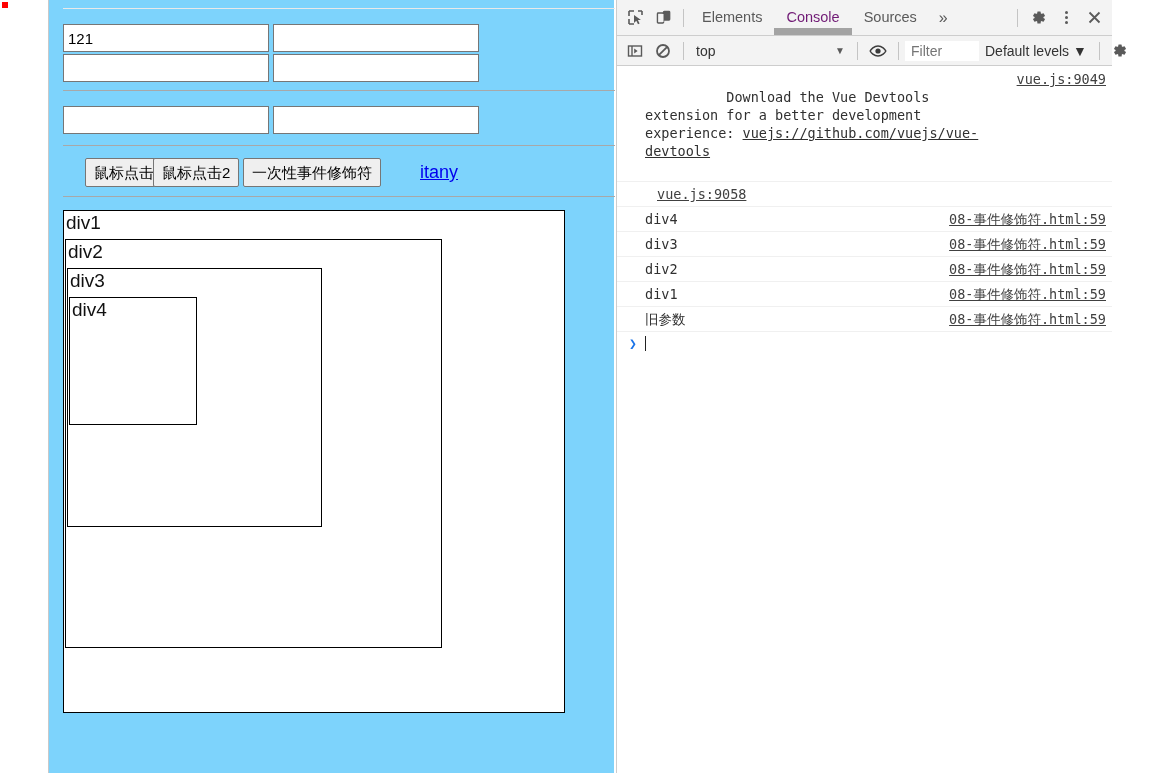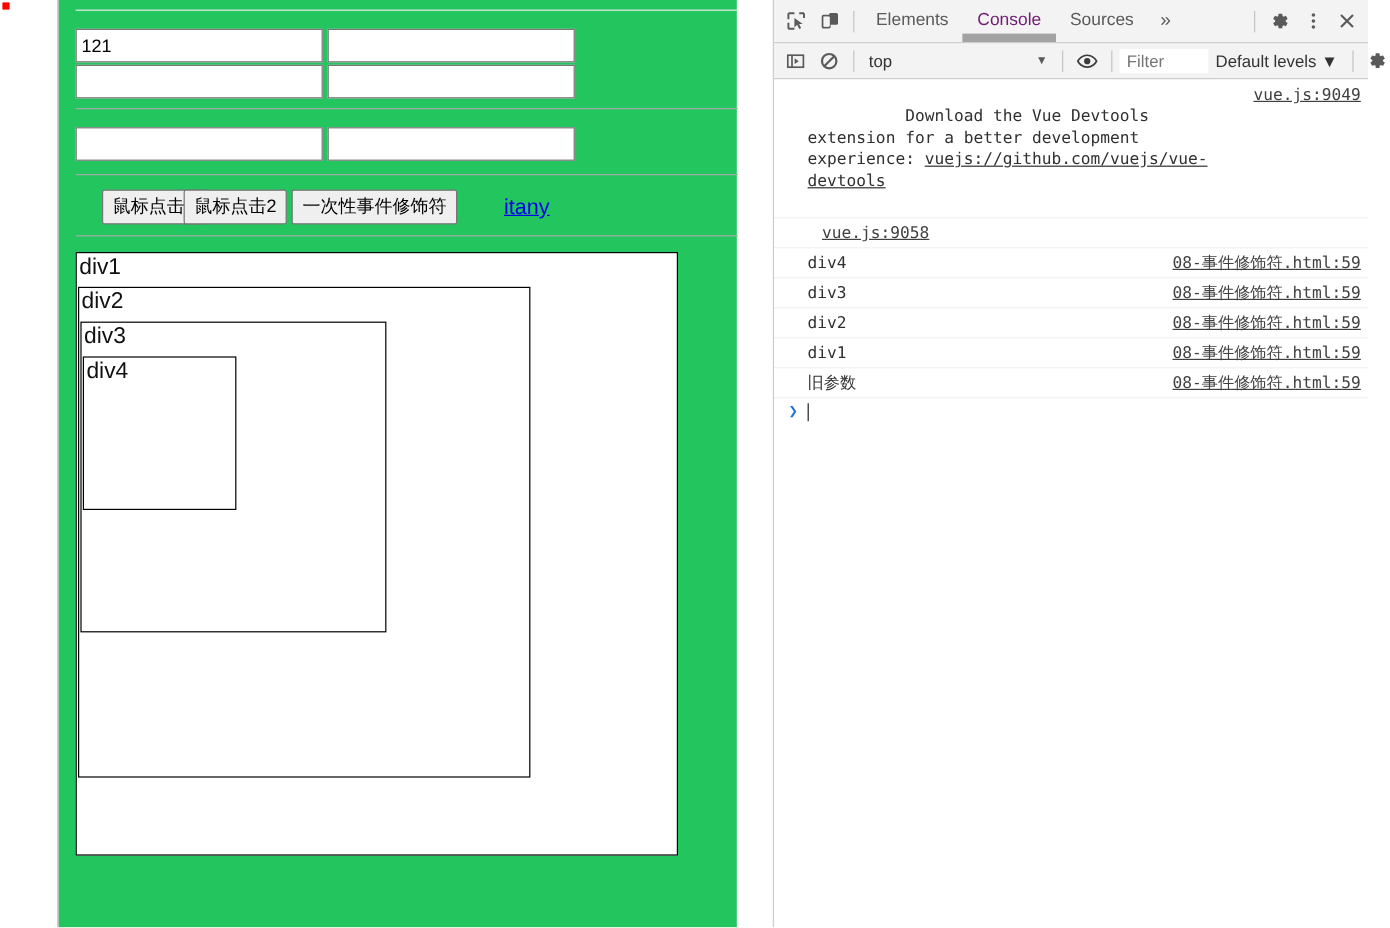--- a/index.html
+++ b/index.html
@@ -25,21 +25,21 @@
   }
 
   
   #page-pane {
     position: absolute;
     left: 48px; top: 0;
     width: 566px;
     height: 773px;
     border-left: 1px solid #c9c9c9;
     box-sizing: border-box;
-    background: #22c55e;
+    background: #7dd3fc;
   }
   .top-rule {
     position: absolute;
     left: 14px; top: 8px;
     width: 552px;
     height: 0;
     border-top: 1px solid #e9e9e9;
   }
   .hr {
     position: absolute;
@@ -114,21 +114,21 @@
     line-height: 1.15;
   }
   #box1 { left: 14px;  top: 210px; width: 502px; height: 503px; }
   #box2 { left: 1px;   top: 28px;  width: 377px; height: 409px; }
   #box3 { left: 1px;   top: 28px;  width: 255px; height: 259px; }
   #box4 { left: 1px;   top: 28px;  width: 128px; height: 128px; }
 
   
   #devtools {
     position: absolute;
-    left: 644px; top: 0;
+    left: 616px; top: 0;
     width: 496px; height: 773px;
     background: #ffffff;
     border-left: 1px solid #cdcdcd;
     box-sizing: border-box;
     font-family: "Liberation Sans", sans-serif;
   }
   .dt-toolbar {
     position: relative;
     display: flex;
     align-items: center;

